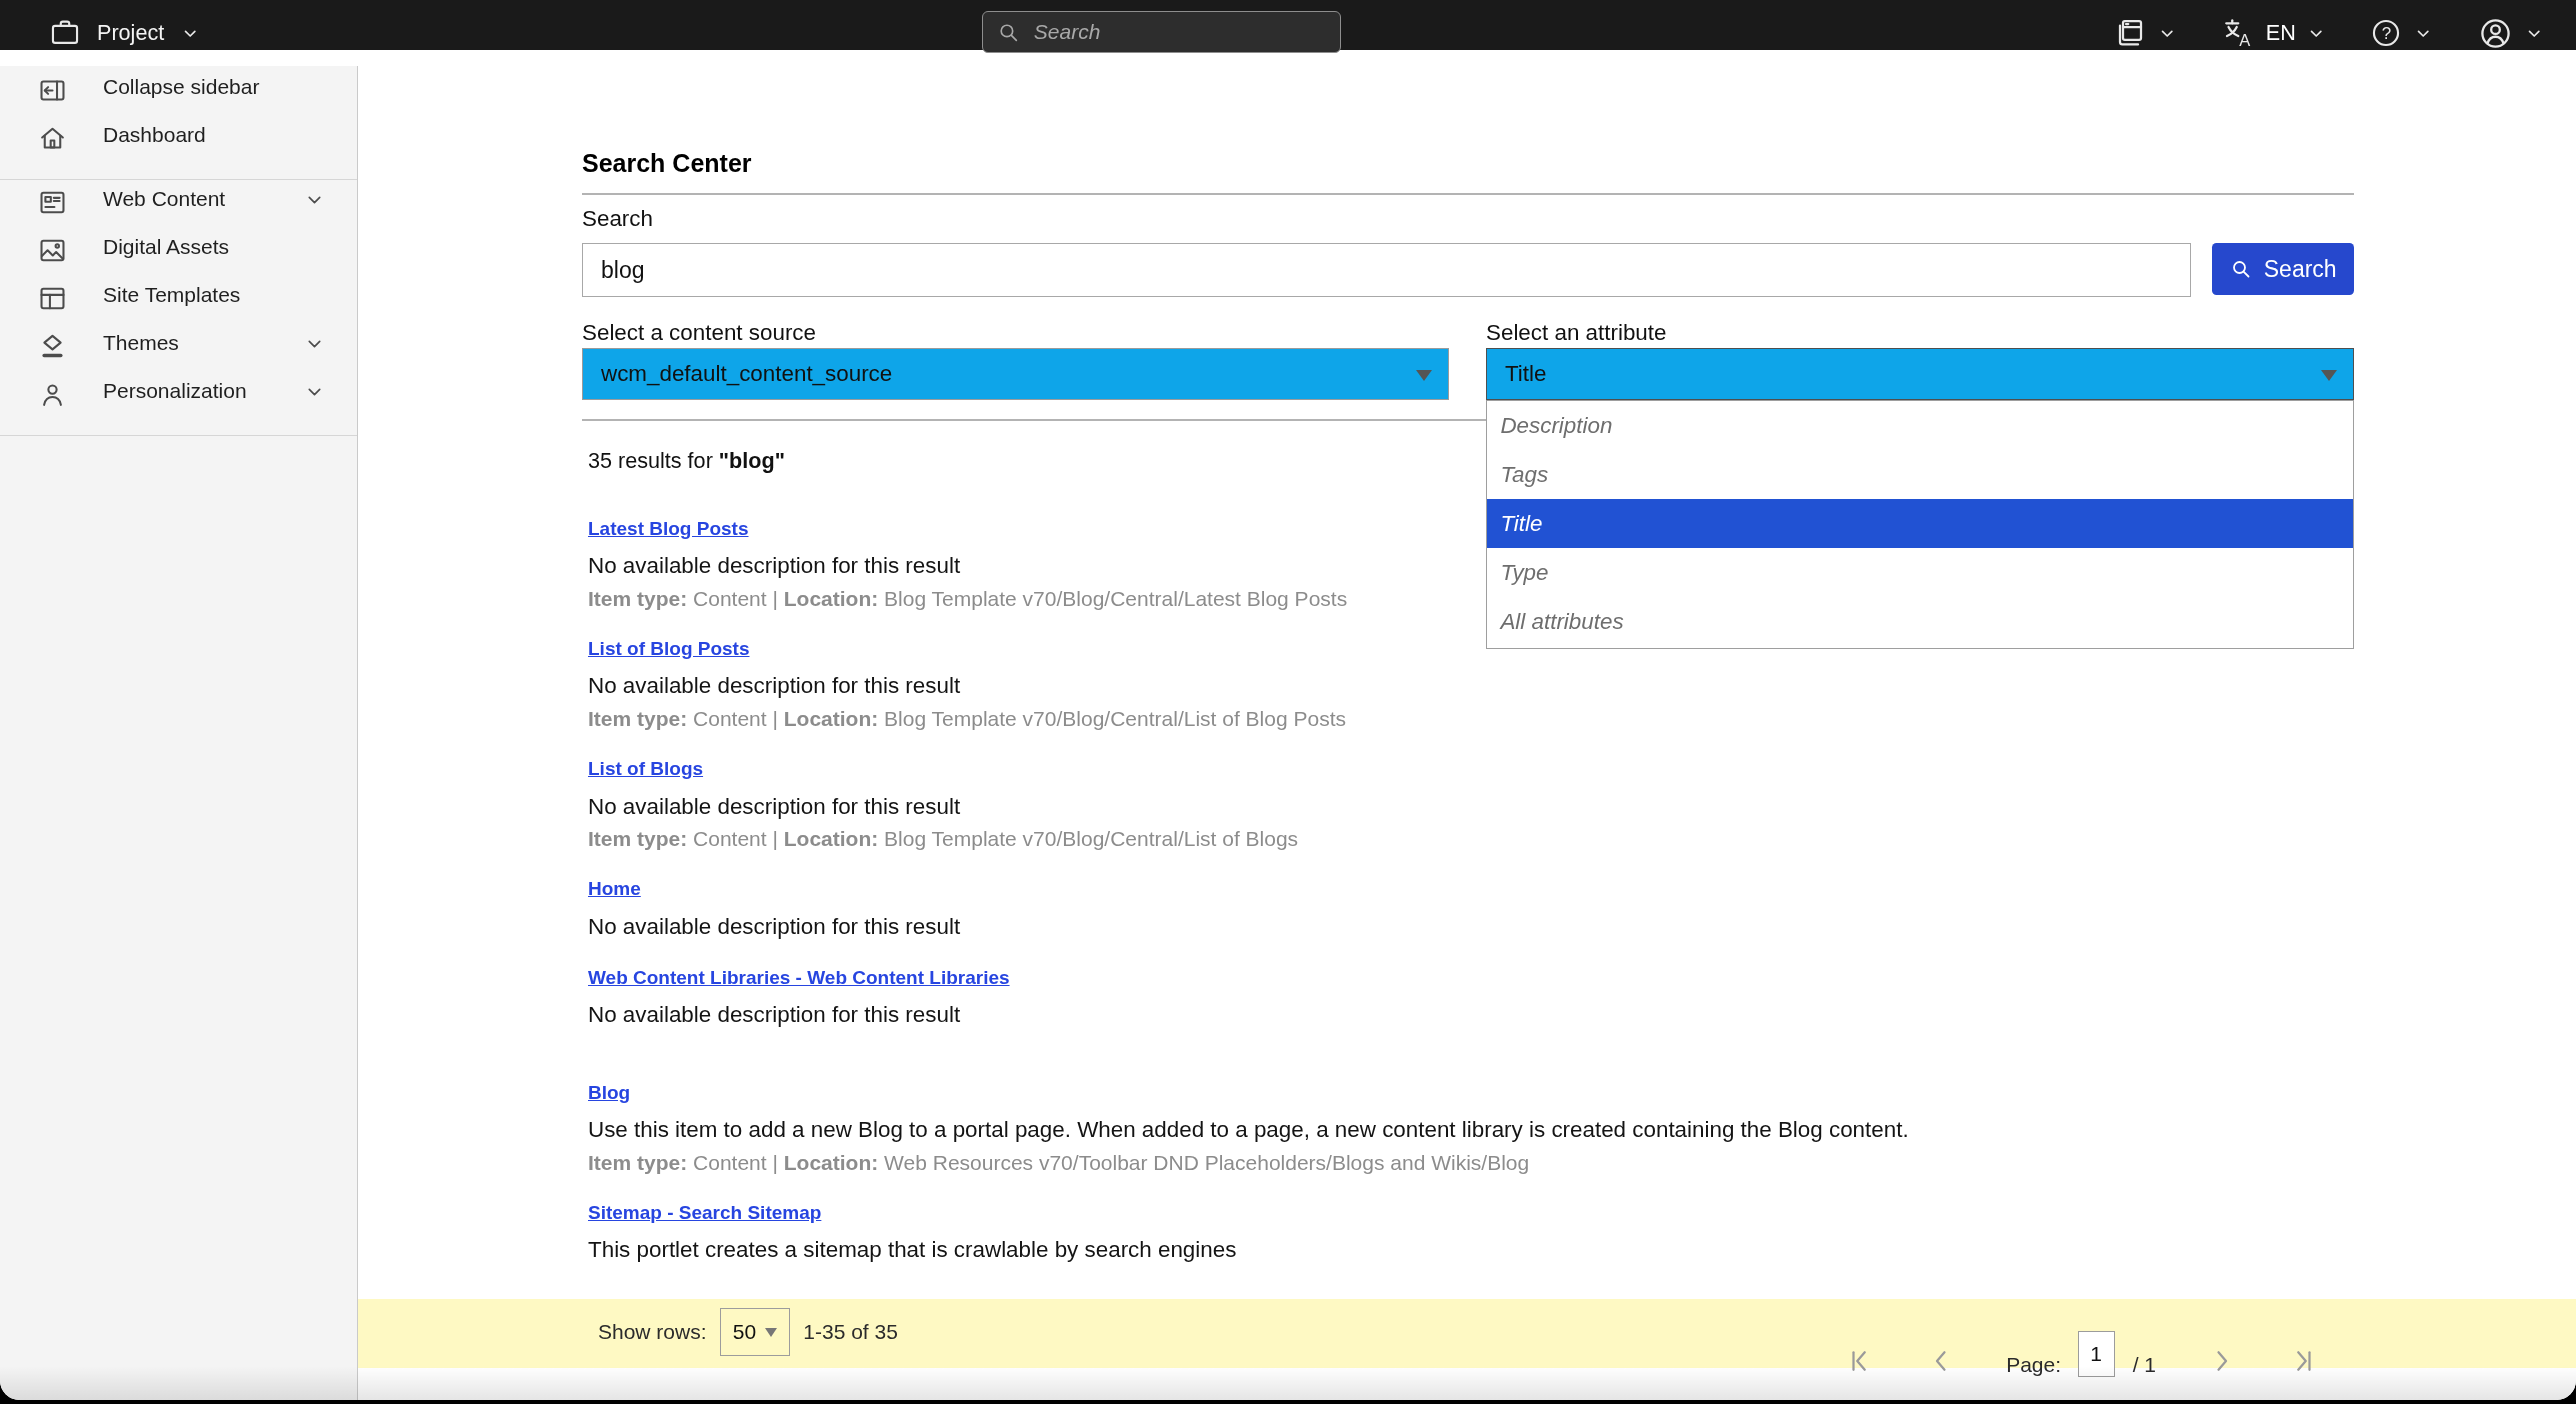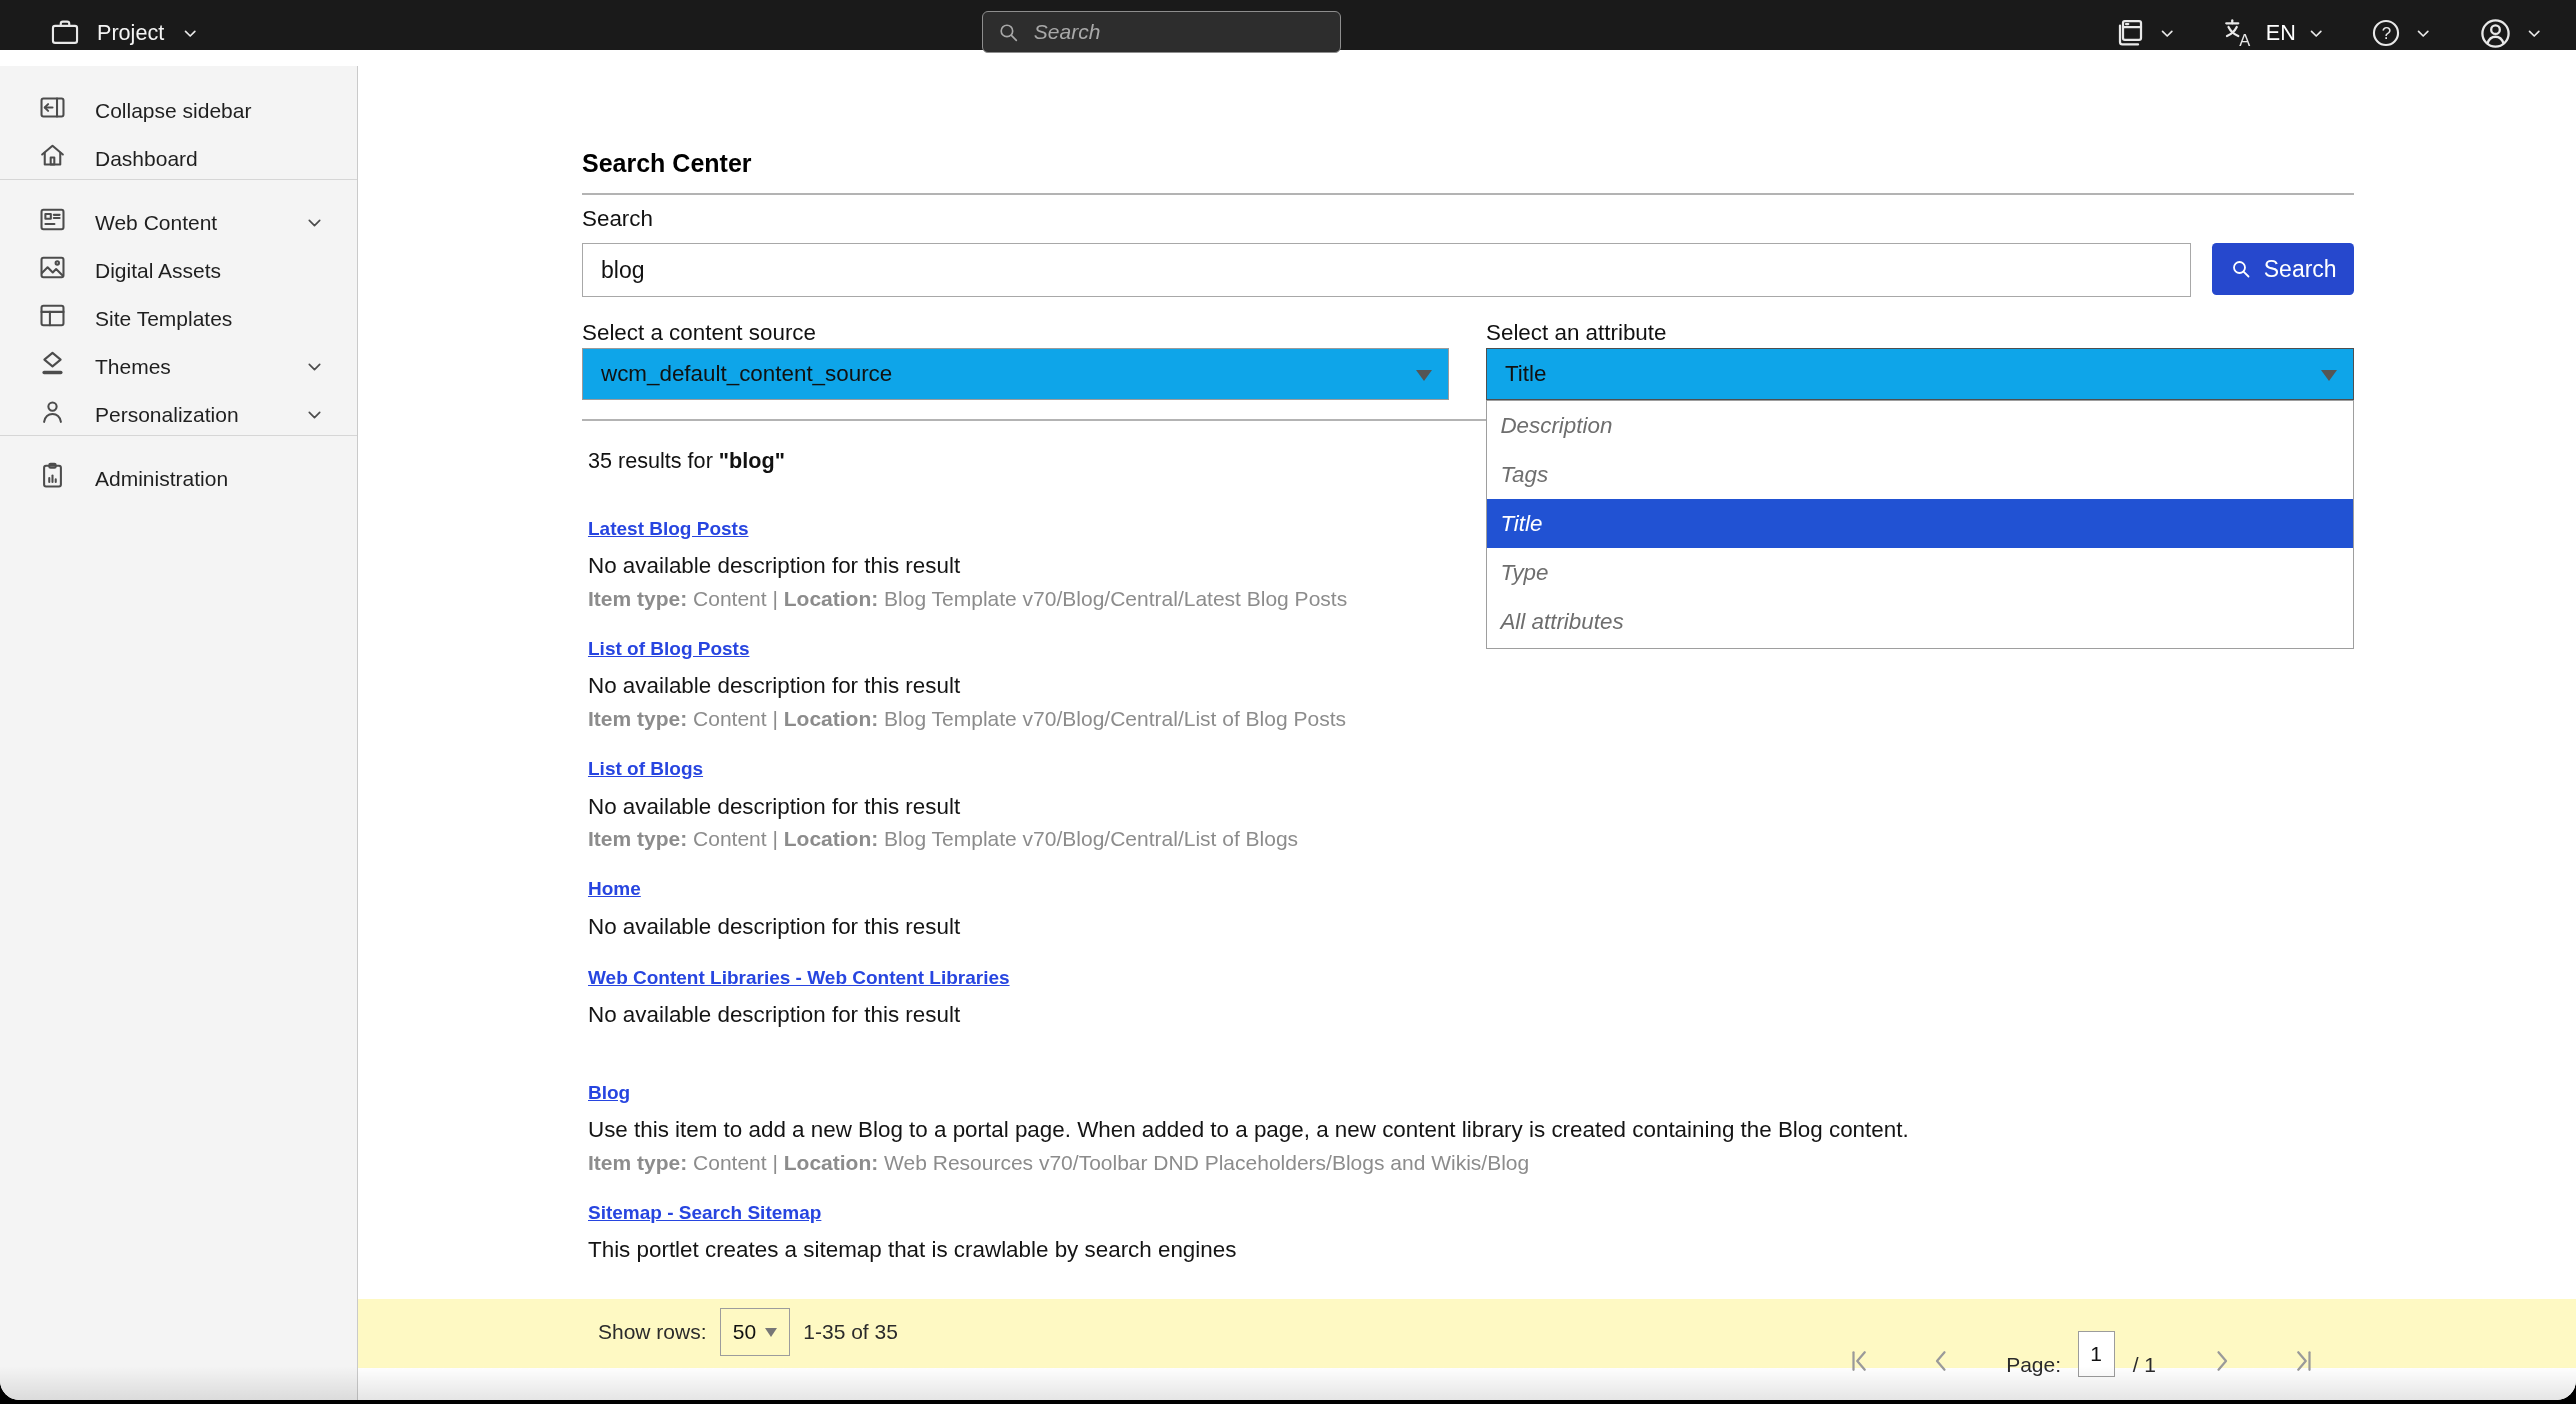--- a/index.html
+++ b/index.html
@@ -13,21 +13,21 @@
   .tb-search{position:absolute;left:982px;top:11.2px;width:359px;height:42px;background:#2d2d2d;border:1.5px solid #8e8e8e;border-radius:6px;display:flex;align-items:center;padding:0 13.4px;box-sizing:border-box;gap:10.4px;}
   .tb-search input{flex:1;background:transparent;border:none;outline:none;color:#cfcfcf;font-style:italic;font-size:21px;font-family:inherit;}
   .tb-search input::placeholder{color:#a8a8a8;font-style:italic;}
   .tb-right{position:absolute;right:31px;top:0;height:66px;display:flex;align-items:center;gap:42px;}
   .tb-group{display:flex;align-items:center;gap:9px;cursor:pointer;}
   .tb-group .lbl{font-size:21.6px;color:#fff;}
   .icon{display:inline-block;line-height:0;}
 
   
   .sidebar{position:absolute;left:0;top:66px;width:358px;height:1334px;background:#f4f4f4;border-right:1.5px solid #cacaca;box-sizing:border-box;padding-top:9px;}
-  .side-item{height:48px;display:flex;align-items:flex-end;padding:0 30px 0 37px;gap:27px;cursor:pointer;}
+  .side-item{height:48px;display:flex;align-items:flex-start;padding:0 30px 0 37px;gap:35px;cursor:pointer;}
   .side-item .lbl{font-size:21px;color:#1f1f1f;flex:1;white-space:nowrap;}
   .side-divider{height:0;border-top:1.5px solid #d6d6d6;margin:7.5px 0;}
 
   
   .content{position:absolute;left:358px;top:66px;width:2218px;height:1334px;background:#fff;}
   .col{position:absolute;left:224px;top:0;width:1772px;}
   .page-title{position:absolute;top:66px;left:0;font-size:25px;font-weight:bold;color:#000;}
   .hr1{position:absolute;top:127px;left:0;width:1772px;border-top:2.2px solid #b3b3b3;}
   .search-label{position:absolute;top:140px;left:0;font-size:22.4px;color:#111;}
   .query-input{position:absolute;top:177px;left:0;width:1609px;height:54px;border:1.5px solid #a8a8a8;box-sizing:border-box;font-size:23px;color:#111;padding:0 18px;font-family:inherit;outline:none;background:#fff;}
@@ -245,32 +245,20 @@
           </svg>
       </span>
       <span class="lbl">Personalization</span>
       <span class="icon">
         <svg width="25" height="25" viewBox="0 0 24 24" fill="none" stroke="#4c4c4c" stroke-width="1.6" stroke-linecap="round" stroke-linejoin="round">
             <polyline points="7 10 12 15 17 10"></polyline>
           </svg>
       </span>
     </div>
     <div class="side-divider"></div>
-    <div class="side-item">
-      <span class="icon">
-        <svg width="31" height="31" viewBox="0 0 24 24" fill="none" stroke="#4c4c4c" stroke-width="1.6" stroke-linecap="round" stroke-linejoin="round">
-            <rect x="5.5" y="4.5" width="13" height="16" rx="1.5"></rect>
-            <rect x="9.5" y="3" width="5" height="3" rx="1"></rect>
-            <line x1="9.5" y1="17" x2="9.5" y2="14"></line>
-            <line x1="12" y1="17" x2="12" y2="12"></line>
-            <line x1="14.5" y1="17" x2="14.5" y2="15"></line>
-          </svg>
-      </span>
-      <span class="lbl">Administration</span>
-    </div>
   </aside>
 
   <main class="content">
     <div class="col">
       <h1 class="page-title">Search Center</h1>
       <div class="hr1"></div>
 
       <div class="search-label">Search</div>
       <input class="query-input" type="text" value="blog" style="">
       <button class="search-btn">

